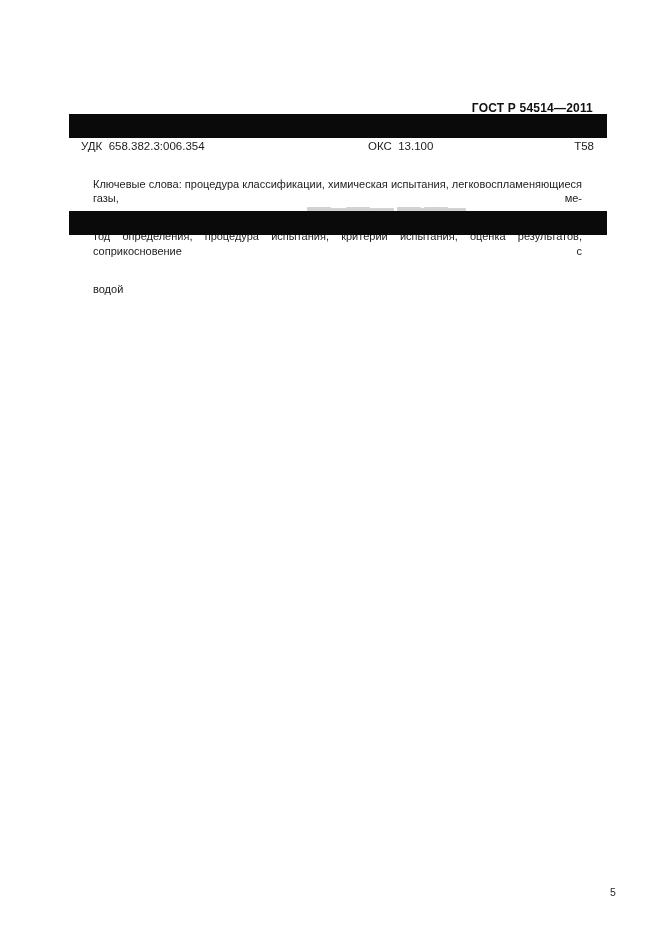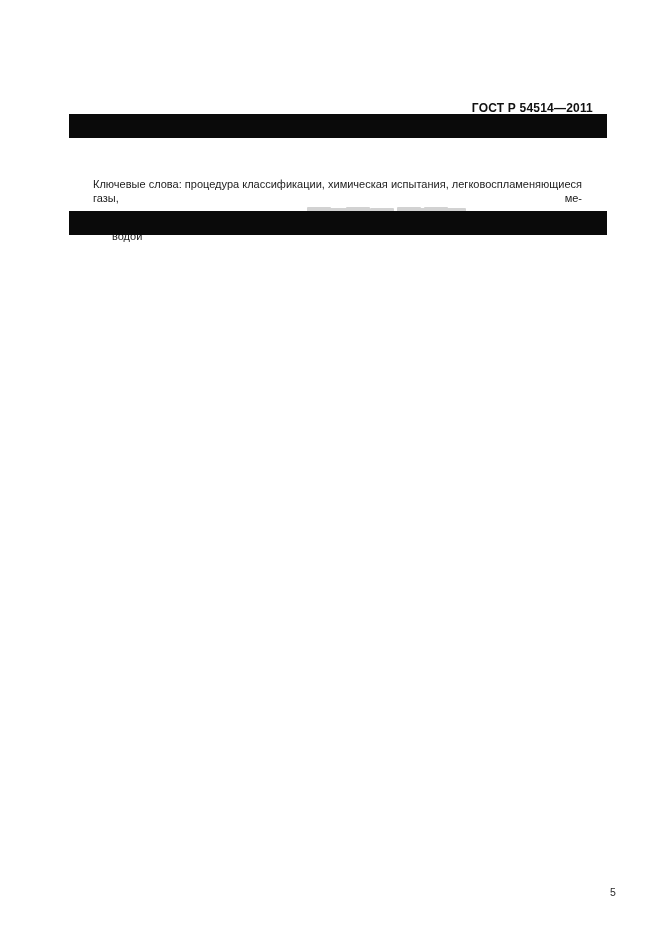--- a/index.html
+++ b/index.html
@@ -59,21 +59,20 @@
     color: #1c1c1c;
   }
   .kw-line {
     text-align: justify;
     text-align-last: justify;
     white-space: normal;
   }
   .kw-line.last {
     text-align: left;
     text-align-last: left;
-    margin-left: 19px;
   }
   .artifact-row {
     position: absolute;
     top: 182px;
     left: 0;
     width: 661px;
     height: 4px;
   }
   .smudge {
     position: absolute;
@@ -99,23 +98,29 @@
 </style>
 </head>
 <body>
 
 <div class="page">
 
   <div class="designation">ГОСТ Р 54514—2011</div>
 
   <div class="rule rule-top"></div>
 
+  <div class="codes-row">
+    <span class="udk">УДК&nbsp; 658.382.3:006.354</span>
+    <span class="oks">ОКС&nbsp; 13.100</span>
+    <span class="group">Т58</span>
+  </div>
 
   <div class="keywords">
     <div class="kw-line">Ключевые слова: процедура классификации, химическая испытания, легковоспламеняющиеся газы, ме-</div>
+    <div class="kw-line">тод определения, процедура испытания, критерии испытания, оценка результатов, соприкосновение с</div>
     <div class="kw-line last">водой</div>
   </div>
 
   <div class="artifact-row">
     <span class="smudge s1"></span>
     <span class="smudge s2"></span>
     <span class="smudge s3"></span>
     <span class="smudge s4"></span>
     <span class="smudge s5"></span>
     <span class="smudge s6"></span>

